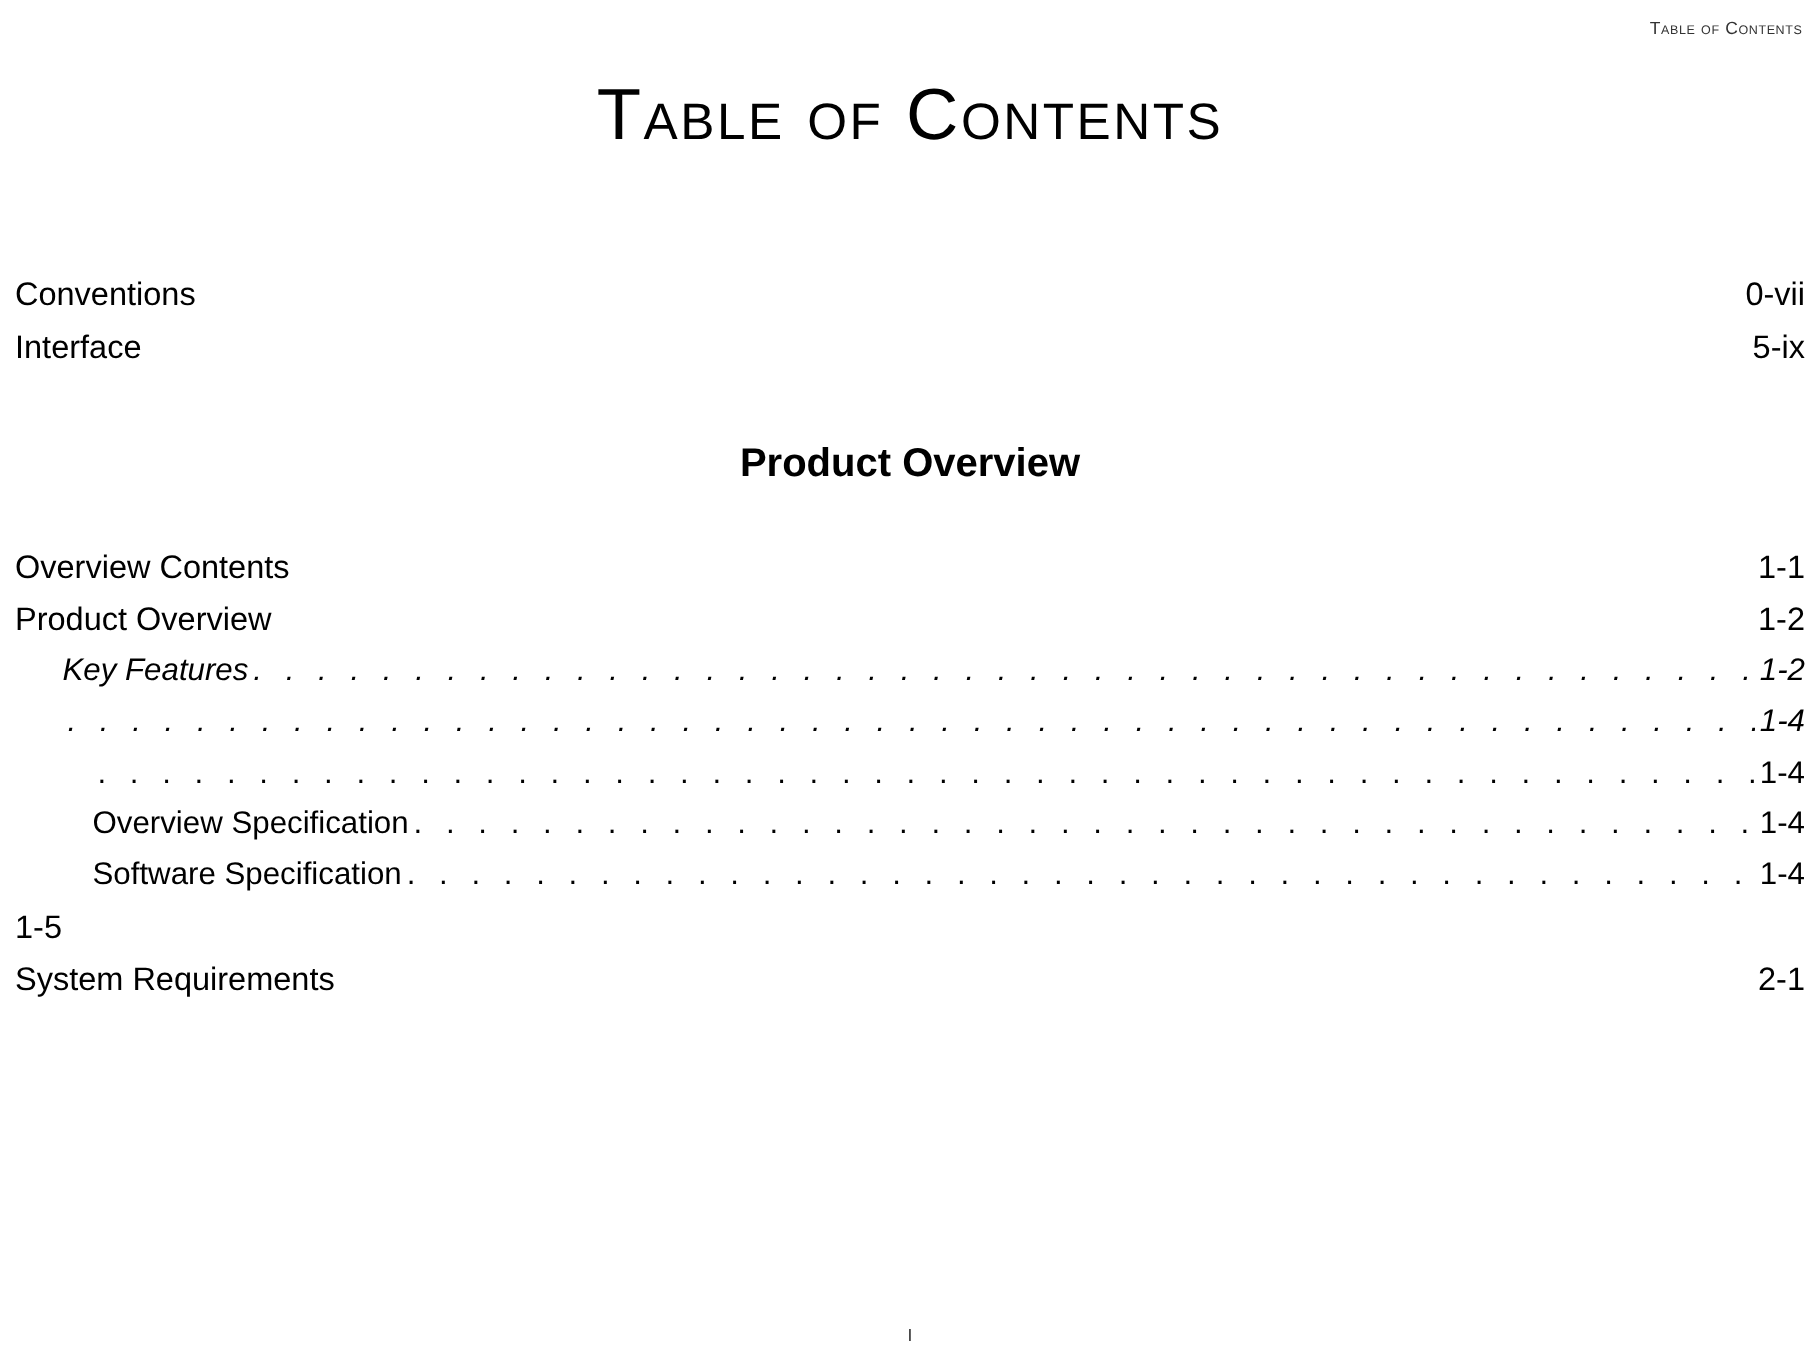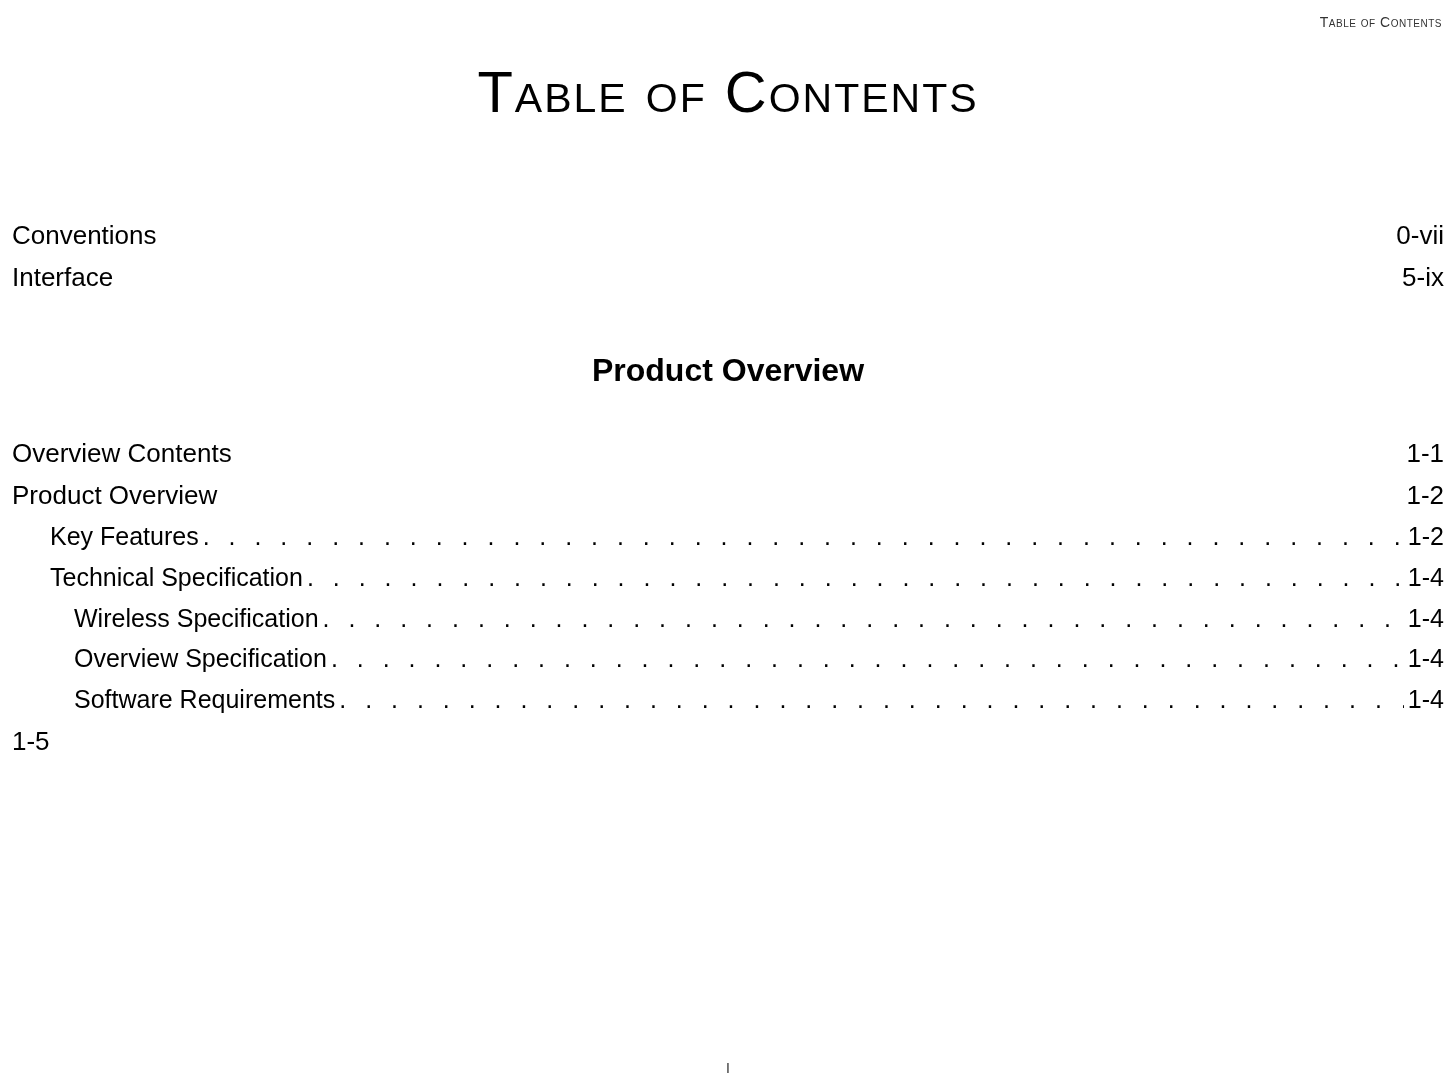--- a/index.html
+++ b/index.html
@@ -68,20 +68,21 @@
       content: ". . . . . . . . . . . . . . . . . . . . . . . . . . . . . . . . . . . . . . . . . . . . . . . . . . . . . . . . . . . . . . . . . . . . . . . . . . . . . . . . . . . . . . . . . . . . . . . . . . . . . . . . . . . . . . . . . .";
     }
     .section-heading {
       text-align: center;
       font-size: 32px;
       margin-top: 54px;
       margin-bottom: 44px;
     }
     .indent-1 {
       padding-left: 38px;
+      font-style: italic;
     }
     .indent-2 {
       padding-left: 62px;
     }
     .footer {
       position: absolute;
       bottom: 14px;
       left: 0;
       width: 100%;
       text-align: center;
@@ -117,40 +118,42 @@
   <div class="toc-line">
     <span class="label">Product Overview</span>
     <span class="page">1-2</span>
   </div>
   <div class="toc-line dotted indent-1">
     <span class="label">Key Features</span>
     <span class="dots"></span>
     <span class="page">1-2</span>
   </div>
   <div class="toc-line dotted indent-1">
-    <span class="label">Technical Specification</span>
     <span class="dots"></span>
     <span class="page">1-4</span>
   </div>
   <div class="toc-line dotted indent-2">
-    <span class="label">Wireless Specification</span>
     <span class="dots"></span>
     <span class="page">1-4</span>
   </div>
   <div class="toc-line dotted indent-2">
     <span class="label">Overview Specification</span>
     <span class="dots"></span>
     <span class="page">1-4</span>
   </div>
   <div class="toc-line dotted indent-2">
-    <span class="label">Software Requirements</span>
+    <span class="label">Software Specification</span>
     <span class="dots"></span>
     <span class="page">1-4</span>
   </div>
   <div class="toc-line">
     <span class="page">1-5</span>
   </div>
 
 
+  <div class="toc-line">
+    <span class="label">System Requirements</span>
+    <span class="page">2-1</span>
+  </div>
 
 </div>
 
 <div class="footer">I</div>
 
 </body></html>

